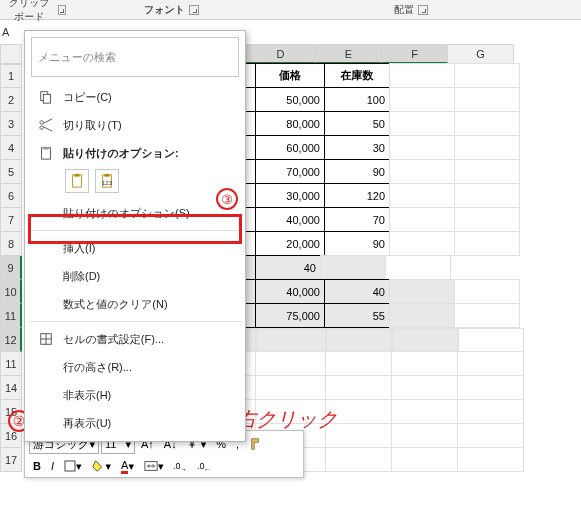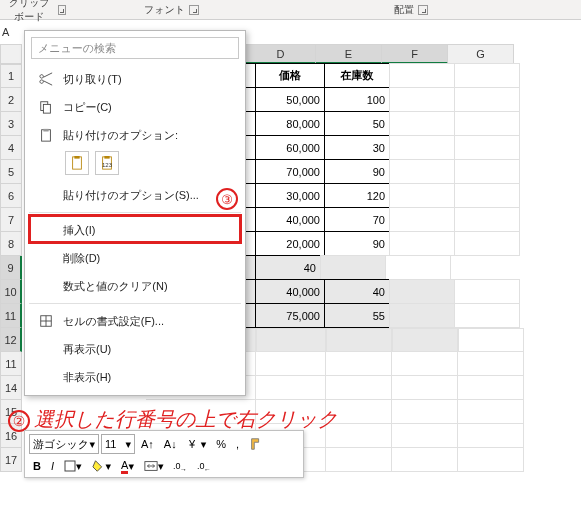--- a/index.html
+++ b/index.html
@@ -2,21 +2,21 @@
 <html><head>
 <meta charset="utf-8">
 <style>
   * { margin: 0; padding: 0; box-sizing: border-box; }
   body { font-family: 'Meiryo', 'MS PGothic', sans-serif; font-size: 11px; background: #fff; width: 581px; height: 522px; overflow: hidden; position: relative; }
   
   .ribbon-bar { height: 20px; background: #f3f2f1; display: flex; align-items: center; border-bottom: 1px solid #d0d0d0; }
   .ribbon-group { display: flex; align-items: center; padding: 0 4px; }
   .ribbon-label { font-size: 10px; color: #444; text-align: center; }
   .ribbon-clip { width: 70px; text-align: center;}
-  .ribbon-font { width: 180px; margin-left: 70px; text-align: center;}
+  .ribbon-font { width: 180px; margin-left: 70px; text-align: center; font-weight: bold;}
   .ribbon-align { width: 120px; margin-left: 70px; text-align: center; }
   .dialog-launch { width: 10px; height: 10px; border: 1px solid #999; display: inline-block; margin-left: 4px; position: relative;}
   .dialog-launch::after{content:'';position:absolute;right:1px;bottom:1px;width:3px;height:3px;border-right:1px solid #666;border-bottom:1px solid #666;}
   
   .namebox-row { height: 24px; display: flex; align-items: center; padding-left: 2px; }
   .name-label { width: 18px; font-size: 11px; color: #333; }
   
   .grid { position: relative; }
   .col-headers { display: flex; height: 20px; margin-left: 22px; }
   .col-header { border: 1px solid #d4d4d4; border-left: none; background: #f0f0f0; display: flex; align-items: center; justify-content: center; font-size: 11px; color: #333; }
@@ -31,21 +31,21 @@
   
   .cells { position: relative; }
   .cell-row { display: flex; height: 24px; }
   .cell { border-right: 1px solid #e0e0e0; border-bottom: 1px solid #e0e0e0; display: flex; align-items: center; padding: 0 4px; font-size: 11px; overflow: hidden; white-space: nowrap; background:#fff;}
   .cell.sel { background: #e8e8e8; }
   .tbl-border .cell { border: 1px solid #000; margin: -1px 0 0 -1px; }
   .hdr-cell { font-weight: bold; justify-content: center; }
   .num { justify-content: flex-end; }.cC{width:110px}.cD{width:70px}.cE{width:66px}.cF{width:66px}.cG{width:66px}
   
   .context-menu { position: absolute; left: 24px; top: 30px; width: 222px; background: #fff; border: 1px solid #b8b8b8; box-shadow: 2px 2px 6px rgba(0,0,0,.25); z-index: 100; padding-bottom:4px;}
-  .menu-search { margin: 6px; height: 22px; border: 1px solid #c8c8c8; padding: 0 6px; font-size: 11px; display:flex;align-items:center;color:#888;}
+  .menu-search { margin: 6px; height: 40px; border: 1px solid #c8c8c8; padding: 0 6px; font-size: 11px; display:flex;align-items:center;color:#888;}
   .menu-item { display: flex; align-items: center; height: 28px; padding: 0 8px 0 10px; font-size: 11px; color: #222; cursor: default; }
   .menu-icon { width: 22px; height: 18px; display: flex; align-items: center; justify-content: center; margin-right: 6px; }
   .menu-sep { height: 1px; background: #e0e0e0; margin: 3px 4px; }
   .paste-icons{display:flex;padding:2px 0 6px 40px;gap:6px;}
   .paste-opt{width:24px;height:24px;border:1px solid #c8c8c8;display:flex;align-items:center;justify-content:center;}
   
   .step3-circle{position:absolute;left:216px;top:188px;width:22px;height:22px;border:2px solid #e02020;border-radius:50%;display:flex;align-items:center;justify-content:center;color:#e02020;font-size:13px;z-index:200;}
   .insert-highlight{position:absolute;left:28px;top:214px;width:214px;height:30px;border:3px solid #e02020;z-index:150;pointer-events:none;}
   
   .mini-toolbar{position:absolute;left:24px;top:430px;width:280px;height:48px;background:#fff;border:1px solid #c0c0c0;box-shadow:1px 1px 4px rgba(0,0,0,.2);z-index:90;padding:2px 4px;}
@@ -240,42 +240,42 @@
   </div>
 </div>
 
 <div class="context-menu">
   <div class="menu-search">
       <span>メニューの検索</span>
     </div>
   <div class="menu-item">
     <span class="menu-icon">
         <svg width="14" height="14" viewBox="0 0 16 16">
+          <rect x="2" y="2" width="8" height="10" fill="none" stroke="#444"></rect>
+          <rect x="5" y="5" width="8" height="10" fill="#fff" stroke="#444"></rect>
+        </svg>
+      </span>
+    <span>コピー(C)</span>
+  </div>
+  <div class="menu-item">
+    <span class="menu-icon">
+        <svg width="14" height="14" viewBox="0 0 16 16">
           <path d="M3 13c1 0 2-1 2-2s-1-2-2-2-2 1-2 2 1 2 2 2zm0-6c1 0 2-1 2-2S4 3 3 3 1 4 1 5s1 2 2 2zm2-1l10-5M5 10l10 5" stroke="#444" fill="none" stroke-width="1"></path>
         </svg>
       </span>
     <span>切り取り(T)</span>
   </div>
   <div class="menu-item">
     <span class="menu-icon">
         <svg width="14" height="14" viewBox="0 0 16 16">
-          <rect x="2" y="2" width="8" height="10" fill="none" stroke="#444"></rect>
-          <rect x="5" y="5" width="8" height="10" fill="#fff" stroke="#444"></rect>
-        </svg>
-      </span>
-    <span>コピー(C)</span>
-  </div>
-  <div class="menu-item">
-    <span class="menu-icon">
-        <svg width="14" height="14" viewBox="0 0 16 16">
           <rect x="3" y="2" width="10" height="13" fill="none" stroke="#444"></rect>
           <rect x="5" y="1" width="6" height="3" fill="#999"></rect>
         </svg>
       </span>
-    <span style="font-weight:normal">貼り付けのオプション:</span>
+    <span style="font-weight:bold">貼り付けのオプション:</span>
   </div>
   <div class="paste-icons">
     <div class="paste-opt">
         <svg width="14" height="16" viewBox="0 0 16 18">
           <rect x="3" y="2" width="10" height="14" fill="none" stroke="#b8860b"></rect>
           <rect x="5" y="1" width="6" height="3" fill="#b8860b"></rect>
         </svg>
       </div>
     <div class="paste-opt">
         <svg width="14" height="16" viewBox="0 0 16 18">
@@ -308,25 +308,29 @@
         <svg width="14" height="14" viewBox="0 0 16 16">
           <rect x="2" y="2" width="12" height="12" fill="none" stroke="#444"></rect>
           <line x1="2" y1="8" x2="14" y2="8" stroke="#444"></line>
           <line x1="8" y1="2" x2="8" y2="14" stroke="#444"></line>
         </svg>
       </span>
     <span>セルの書式設定(F)...</span>
   </div>
   <div class="menu-item">
     <span class="menu-icon"></span>
+      <span>行の高さ(R)...</span>
+  </div>
+  <div class="menu-item">
+    <span class="menu-icon"></span>
+      <span>非表示(H)</span>
+  </div>
+  <div class="menu-item">
+    <span class="menu-icon"></span>
       <span>再表示(U)</span>
-  </div>
-  <div class="menu-item">
-    <span class="menu-icon"></span>
-      <span>非表示(H)</span>
   </div>
 </div>
 
 <div class="insert-highlight"></div>
 <div class="step3-circle">③</div>
 
 <div class="step2-text">
   <span class="step2-circle">②</span><span>選択した行番号の上で右クリック</span>
 </div>
 

